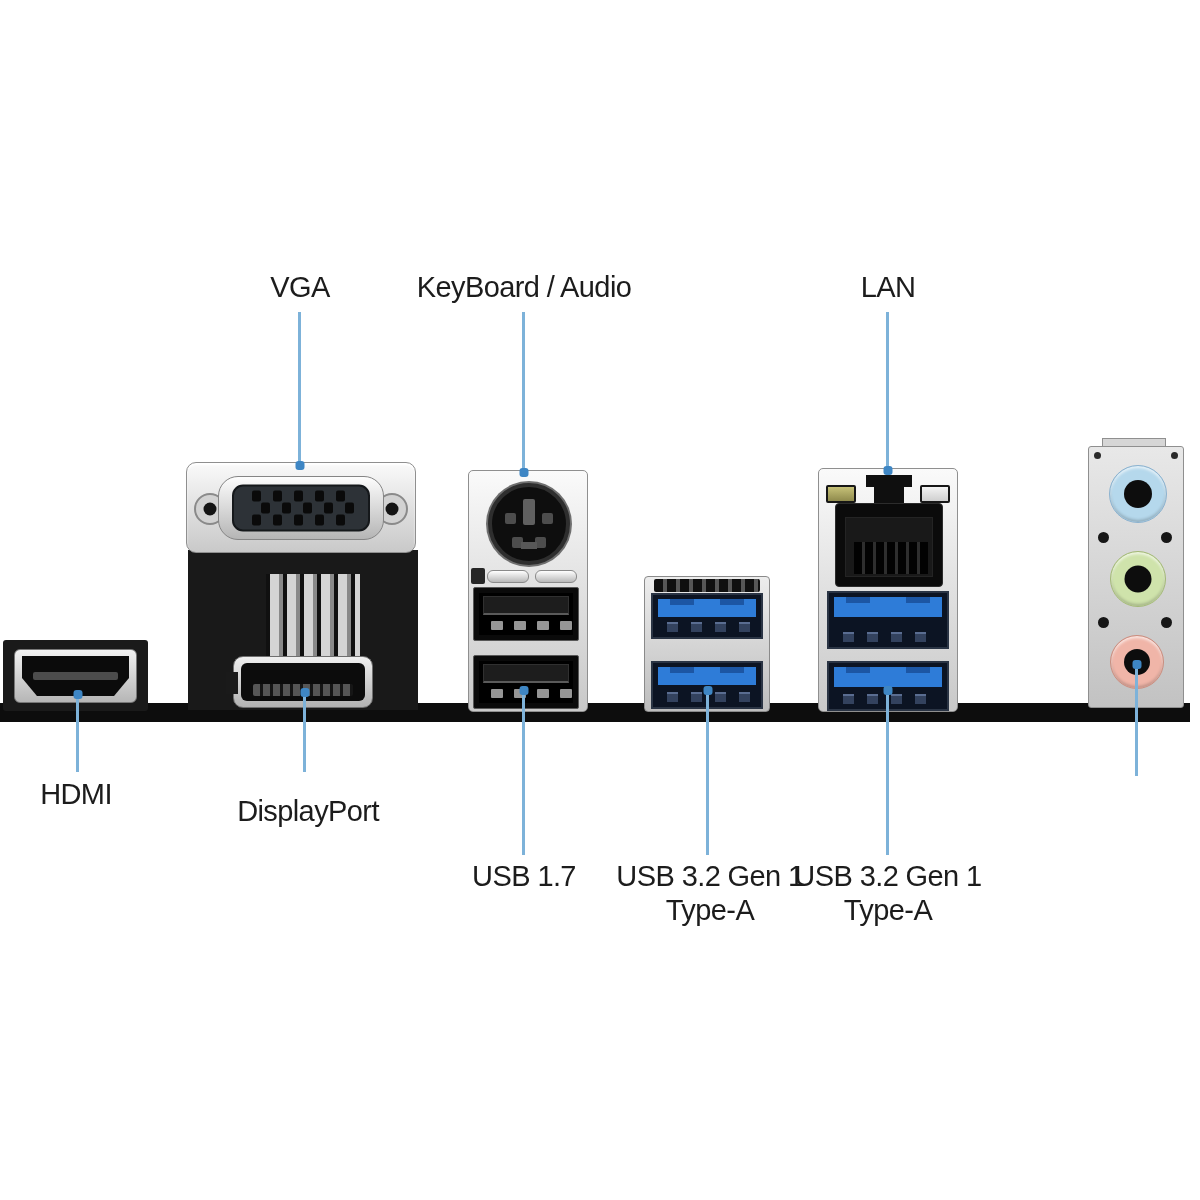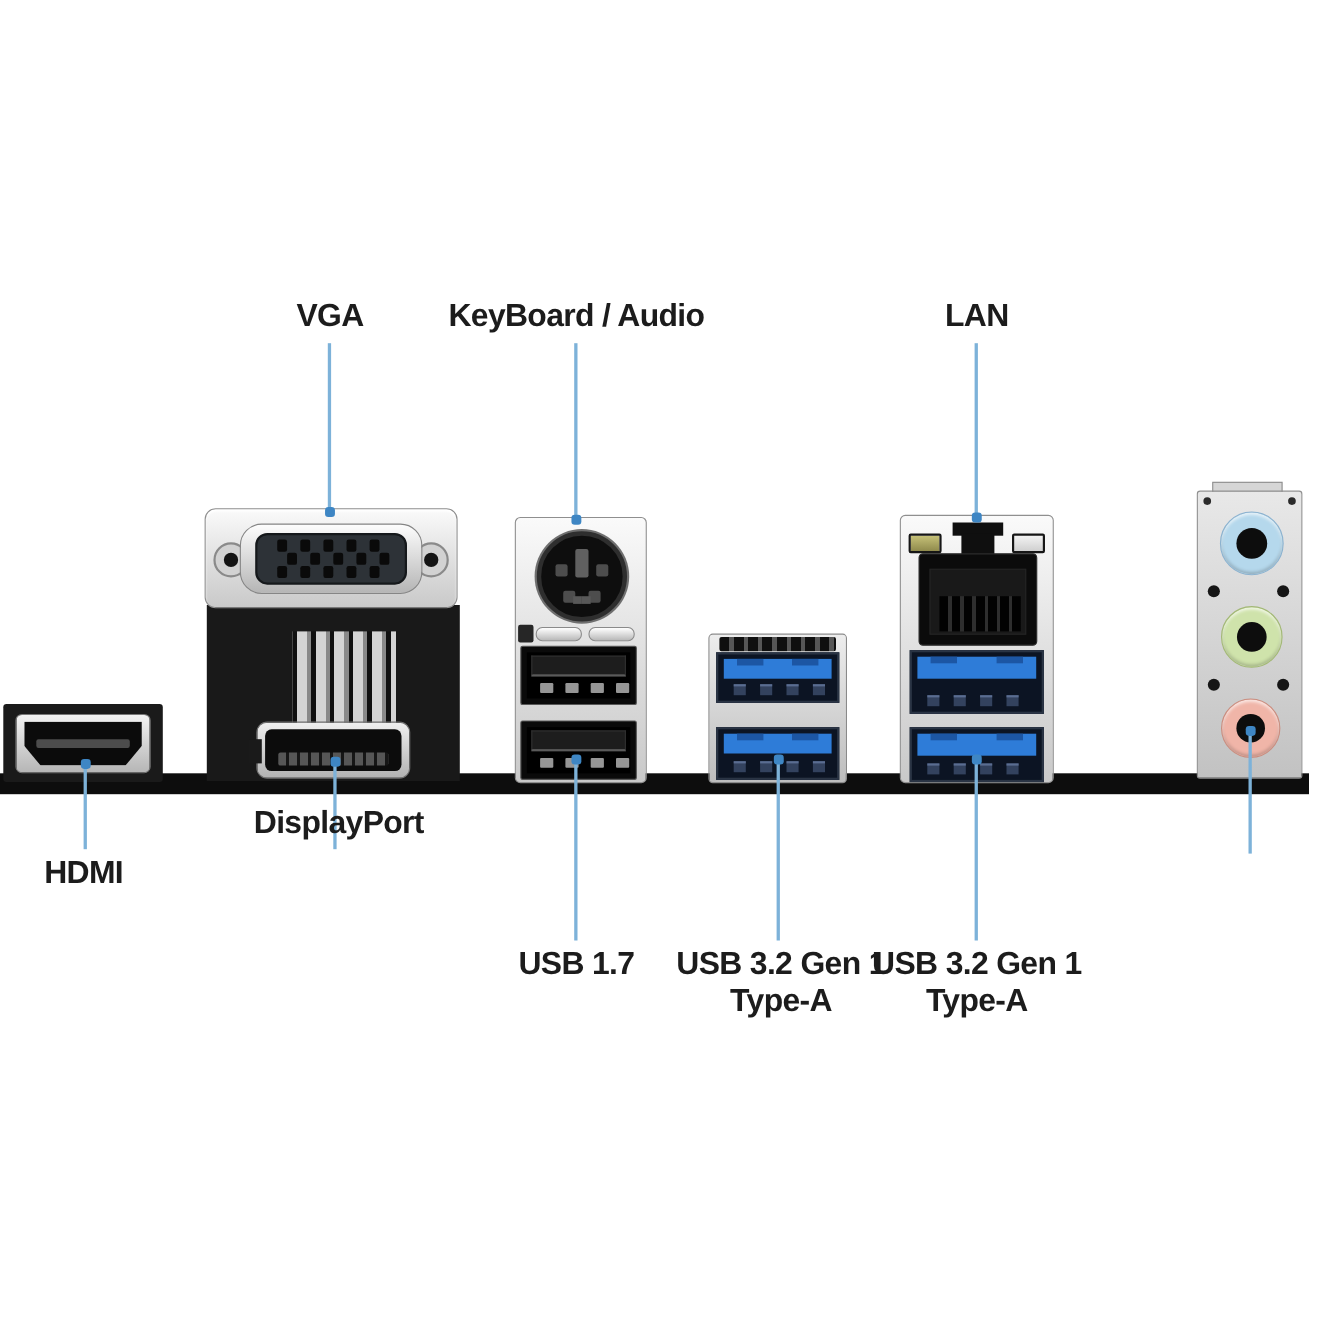--- a/index.html
+++ b/index.html
@@ -21,26 +21,26 @@
   .ld-vga   { left:298px; top:312px; height:156px; }
   .ld-kb    { left:522px; top:312px; height:163px; }
   .ld-lan   { left:886px; top:312px; height:161px; }
   .ld-hdmi  { left:76px;  top:692px; height:80px;  }
   .ld-dp    { left:303px; top:690px; height:82px;  }
   .ld-usb2  { left:522px; top:688px; height:167px; }
   .ld-usb3a { left:706px; top:688px; height:167px; }
   .ld-usb3b { left:886px; top:688px; height:167px; }
   .ld-audio { left:1135px; top:662px; height:114px; }
 
-  .lbl { position:absolute; transform:translateX(-50%); color:var(--label-text,#1c1c1c); font-weight:700; font-size:29px; letter-spacing:-0.6px; line-height:34px; text-align:center; white-space:nowrap; z-index:7; }
+  .lbl { position:absolute; transform:translateX(-50%); color:var(--label-text,#1c1c1c); font-weight:400; font-size:29px; letter-spacing:-0.6px; line-height:34px; text-align:center; white-space:nowrap; z-index:7; }
   .lbl-vga    { left:300px;  top:270px; }
   .lbl-kb     { left:524px;  top:270px; }
   .lbl-lan    { left:888px;  top:270px; }
   .lbl-hdmi   { left:76px;   top:777px; }
-  .lbl-dp     { left:308px;  top:731px; }
+  .lbl-dp     { left:308px;  top:794px; }
   .lbl-usb2   { left:524px;  top:859px; }
   .lbl-usb32a { left:710px;  top:859px; }
   .lbl-usb32b { left:888px;  top:859px; }
   .lbl-audio  { left:1117px; top:777px; }
 
   
   .hdmi-outer { position:absolute; left:3px; top:640px; width:145px; height:71px; background:#1a1a1a; border-radius:3px; z-index:3; }
   .hdmi-frame { position:absolute; left:11px; top:9px; width:123px; height:54px; background:linear-gradient(180deg,#f2f2f2,#b6b6b6); border:1px solid #777; border-radius:6px; }
   .hdmi-socket { position:absolute; left:7px; top:6px; width:107px; height:40px; background:#0b0b0b; clip-path:polygon(0 0,100% 0,100% 55%,86% 100%,14% 100%,0 55%); }
   .hdmi-pins { position:absolute; left:11px; top:16px; width:85px; height:8px; background:#4c4c4c; border-radius:2px; }

